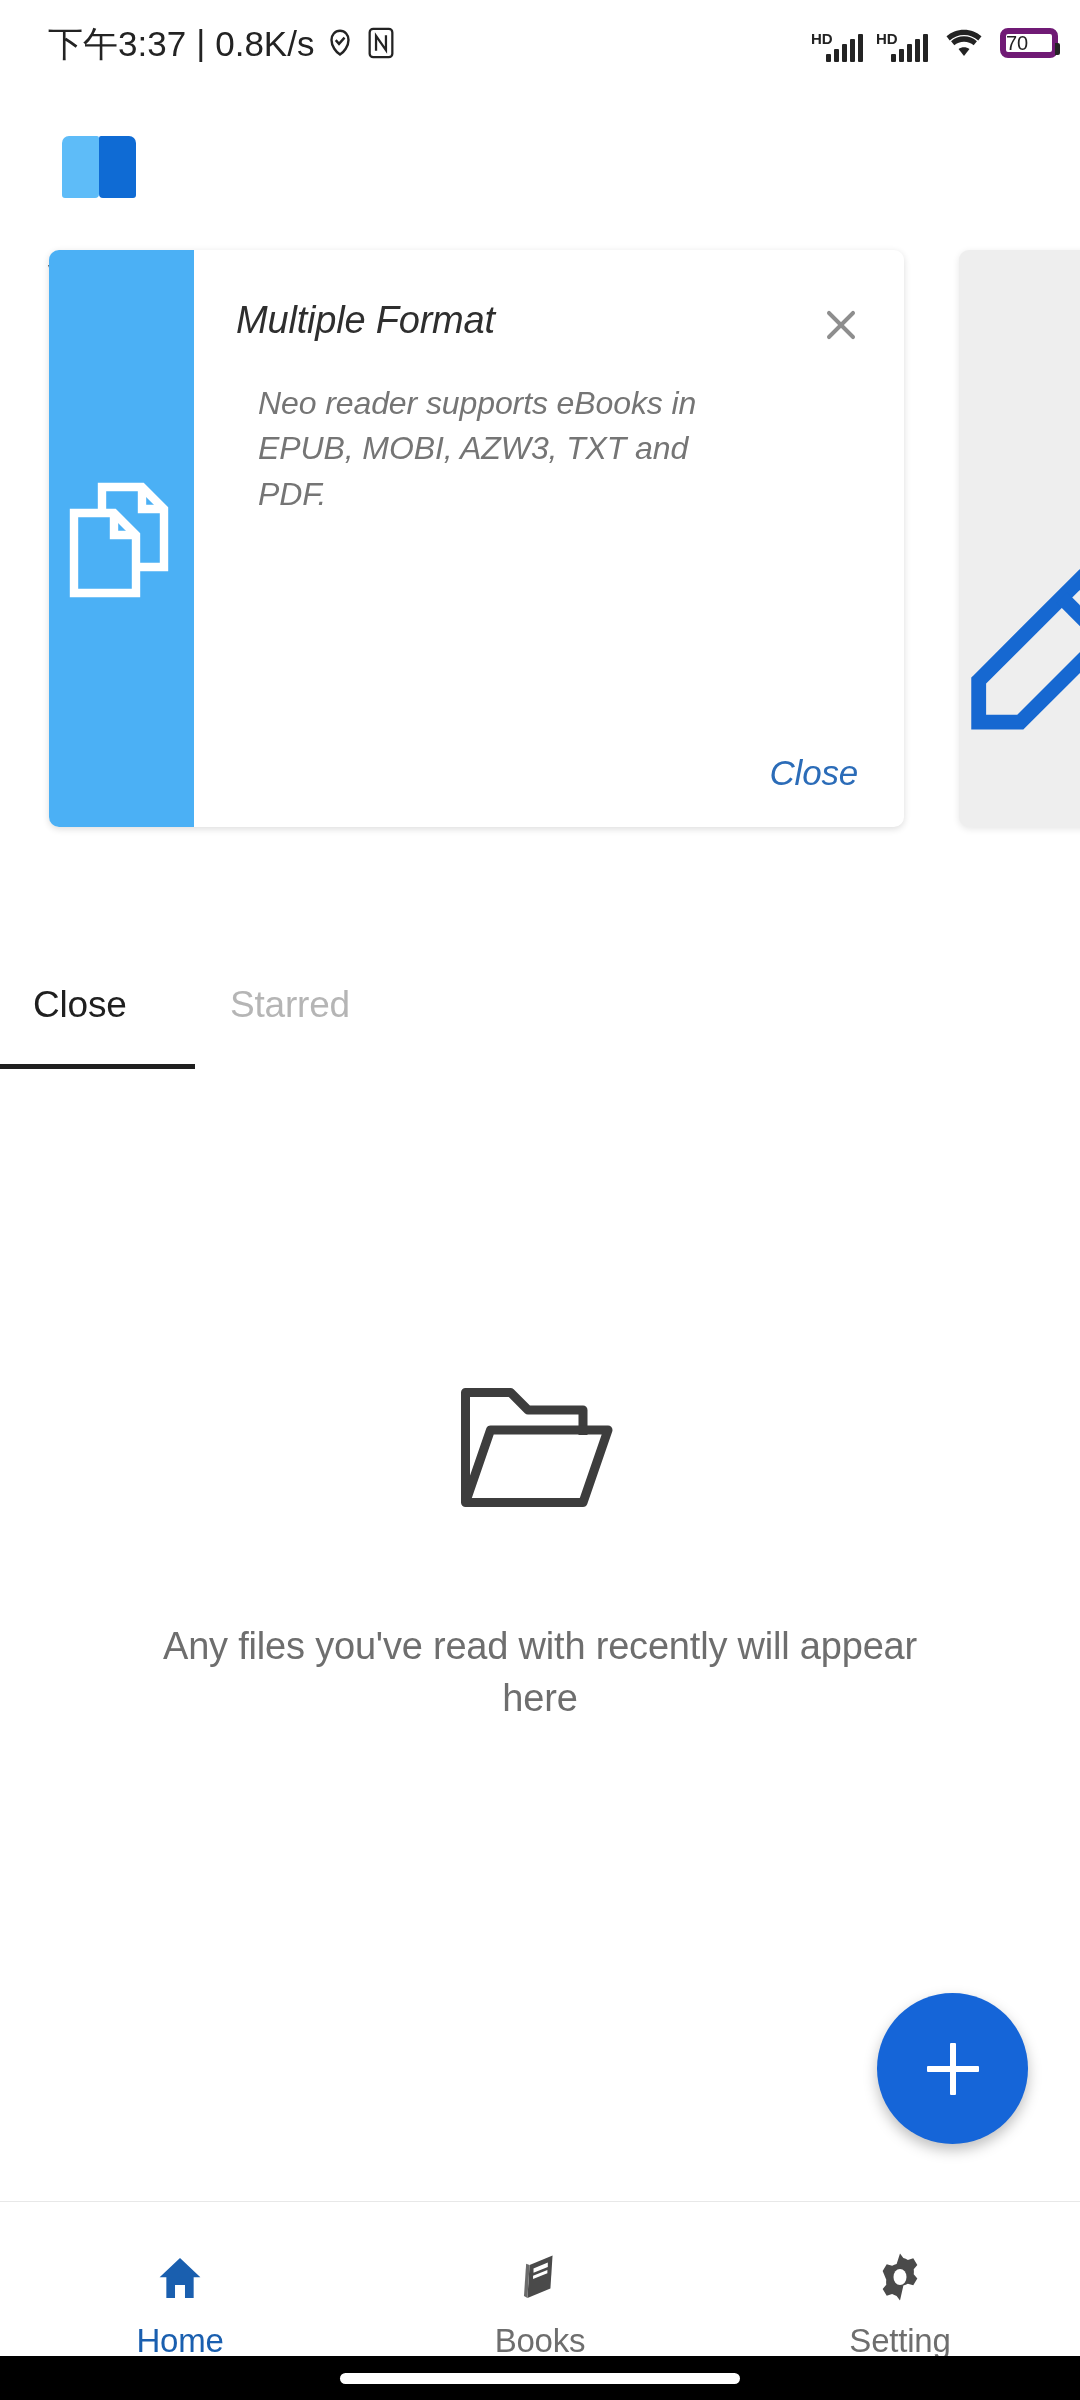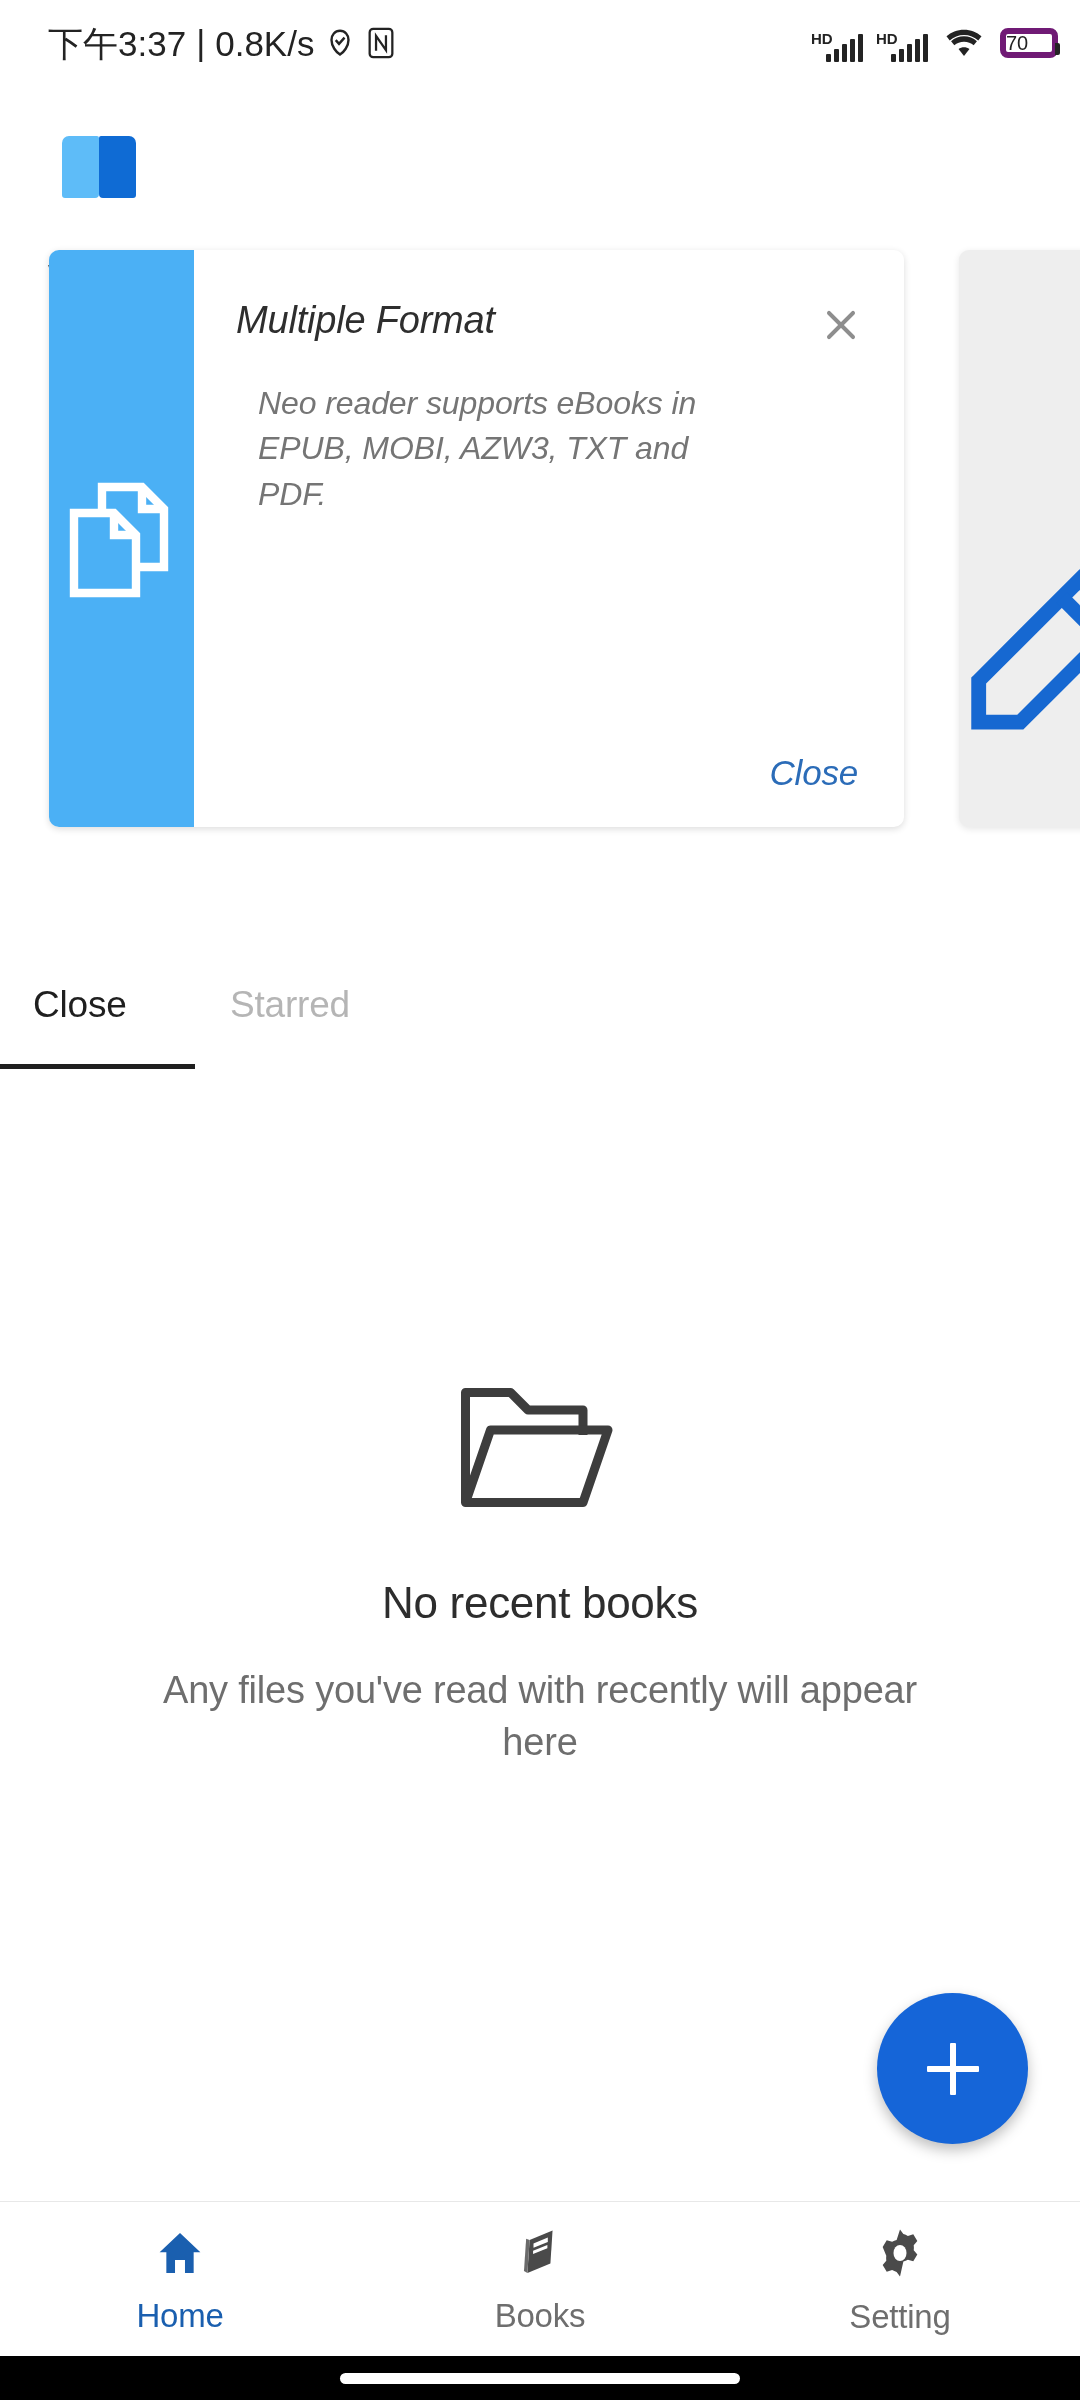--- a/index.html
+++ b/index.html
@@ -152,21 +152,21 @@
   .plus:after{ left:23px; top:0; width:6px; height:52px; }
 
   
   #bottom-nav{
     position:absolute; left:0; top:2201px; width:1080px; height:155px;
     background:#ffffff; border-top:1px solid #e8e8e8;
     display:flex; align-items:flex-start;
   }
   .nav-item{
     flex:1; height:155px; display:flex; flex-direction:column;
-    align-items:center; justify-content:center; gap:16px; cursor:pointer;
+    align-items:center; justify-content:flex-end; gap:16px; cursor:pointer;
   }
   .nav-label{ font-size:33px; line-height:1; letter-spacing:-0.2px; }
   .nav-item.active .nav-label{ color:#1A5FAF; }
   .nav-item .nav-label{ color:#6e6e6e; }
 
   
   #gesture-bar{
     position:absolute; left:0; top:2356px; width:1080px; height:44px;
     background:#000000; display:flex; align-items:center; justify-content:center;
   }
@@ -272,21 +272,20 @@
 </div>
 <div id="tab-indicator"></div>
 
 <div id="empty-state">
   <div id="empty-folder-icon">
     <svg width="175" height="135" viewBox="0 0 70 54" fill="none" stroke="#3d3d3d" stroke-width="3.6" stroke-linejoin="round">
       <path d="M5 49 V5 h18 l7 7 h22 v10"></path>
       <path d="M5 49 L15 20 h47 l-10 29 z"></path>
     </svg>
   </div>
-  <div id="empty-title">No recent books</div>
   <div id="empty-subtitle">Any files you've read with recently will appear here</div>
 </div>
 
 <div id="fab-add">
   <span class="plus"></span>
 </div>
 
 <div id="bottom-nav">
 
   <div class="nav-item active">

